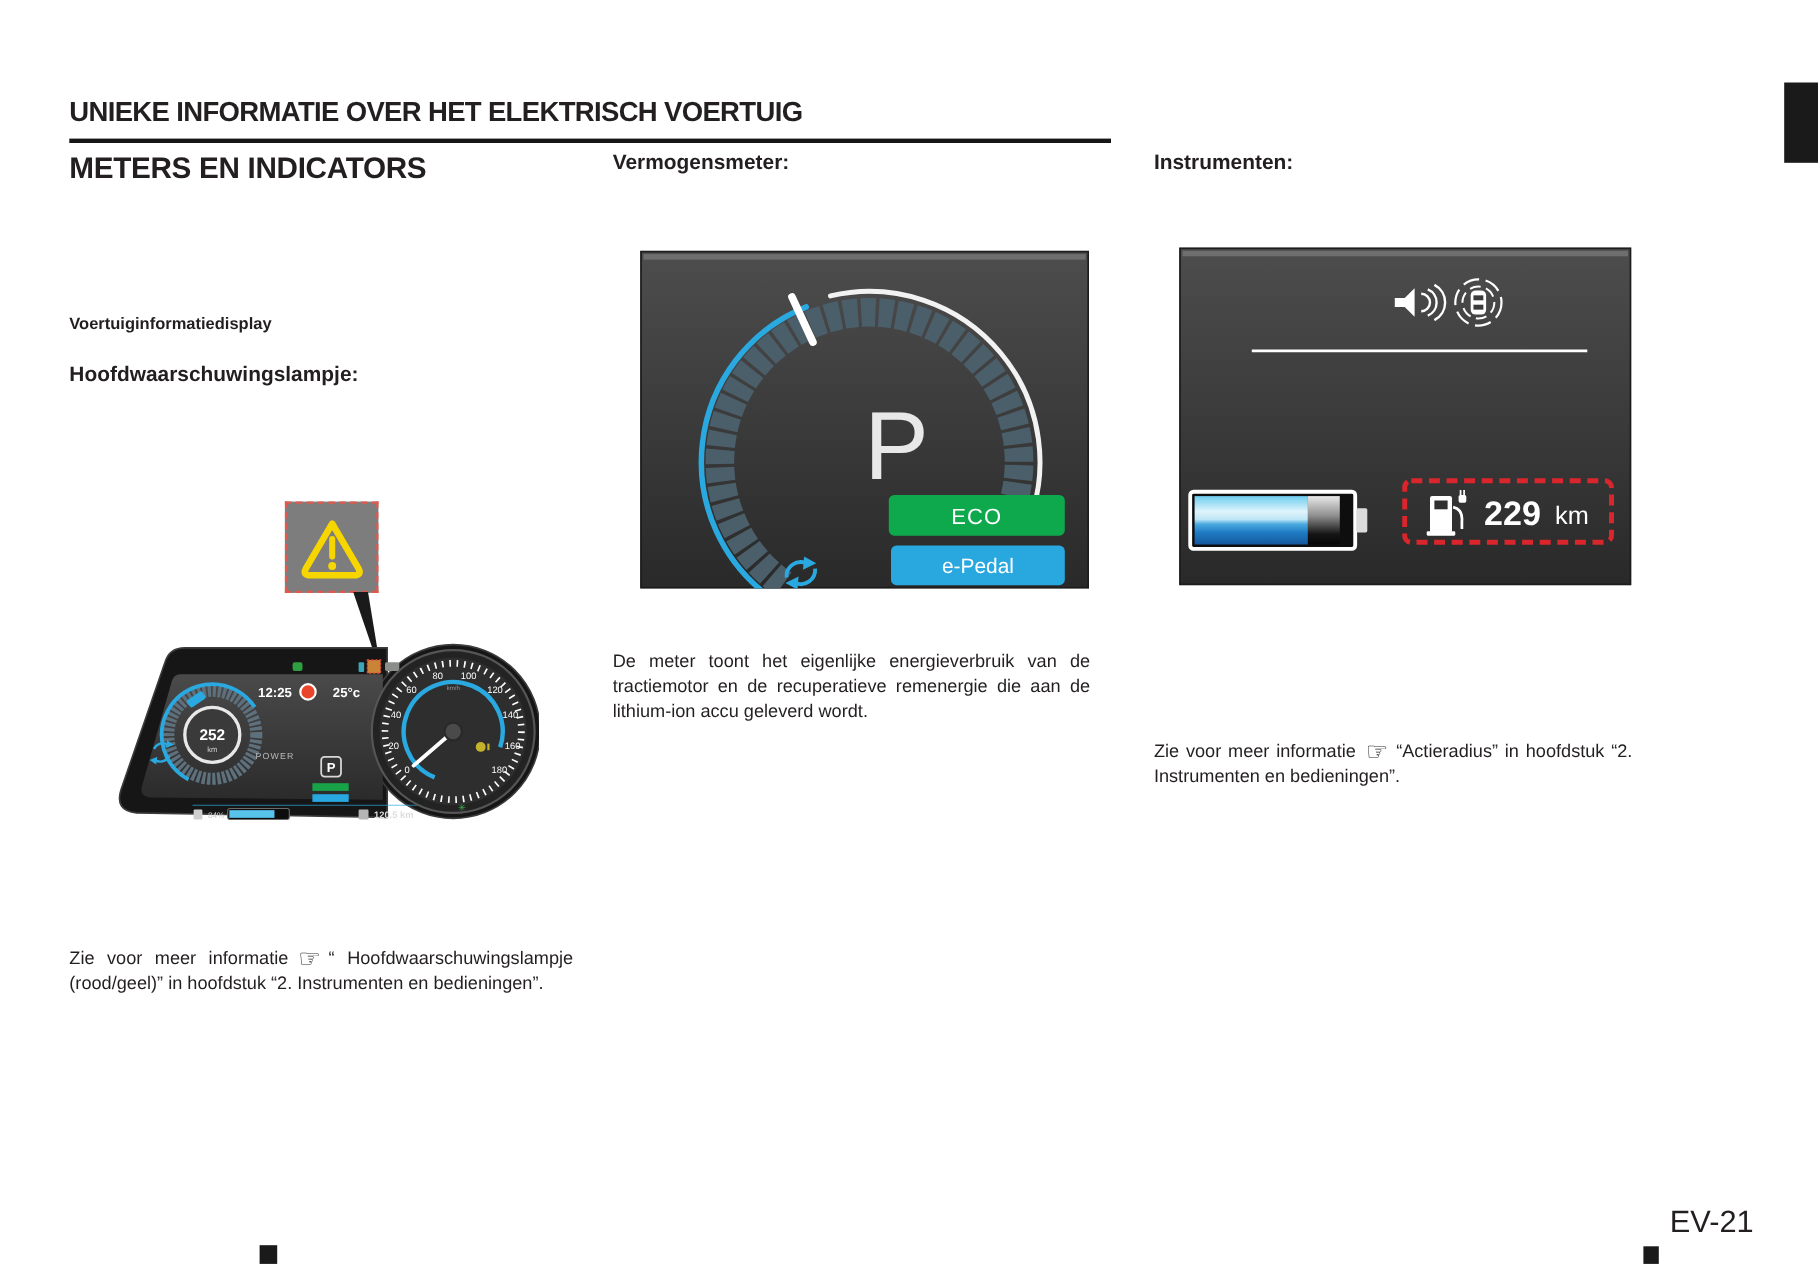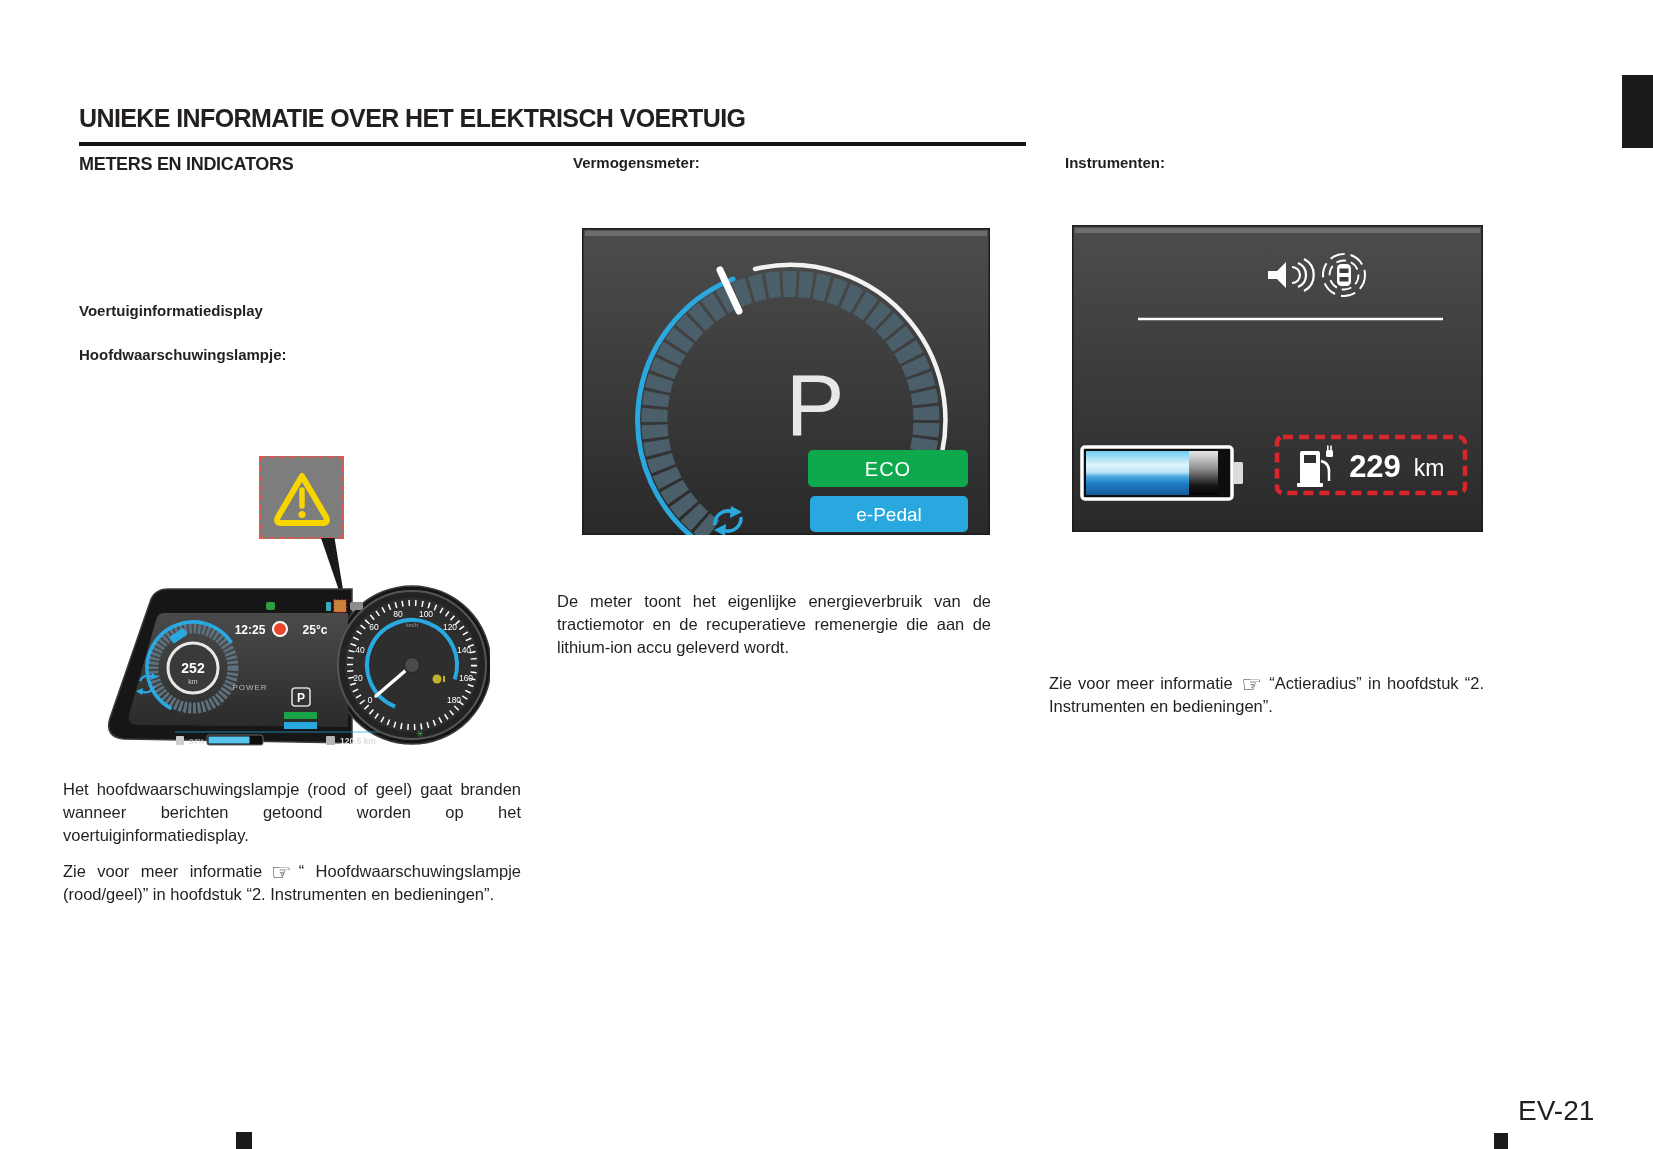--- a/index.html
+++ b/index.html
@@ -1,30 +1,30 @@
 <!DOCTYPE html>
 <html><head>
 <meta charset="utf-8">
 <style>
   html,body{margin:0;padding:0}
   body{width:1653px;height:1149px;background:#fff;position:relative;overflow:hidden;
        font-family:"Liberation Sans",sans-serif;color:#231f20}
   .abs{position:absolute}
   p{margin:0;text-align:justify;font-size:16.5px;line-height:23px}
-  h1,h2,h3,h4{margin:16px;font-weight:bold;line-height:1.15}
+  h1,h2,h3,h4{margin:0;font-weight:bold;line-height:1.15}
 
   .title{left:63px;top:88px;width:947px;font-size:25px;letter-spacing:-0.6px;
          border-bottom:4px solid #161616;padding-bottom:9px}
   .col{top:138px}
   .col1{left:63px;width:458px;height:900px}
   .col2{left:557px;width:434px;height:700px}
   .col3{left:1049px;width:435px;height:700px}
-  .col h2{font-size:18px;letter-spacing:-0.3px}
+  .col h2{font-size:27px;letter-spacing:-0.3px}
   .col h3{font-size:15px}
-  .col h4{font-size:15px}
+  .col h4{font-size:19px}
 
   .c1-intro{top:40px;width:458px}
   .c1-sub{top:148px}
   .c1-lab{top:192px}
   .warn-swatch{left:196px;top:318px;width:81px;height:79px;background:#7d7d7d;
                border:2px dashed #e0594e;display:flex;align-items:center;justify-content:center}
   .pointer{left:258px;top:400px;width:26px;height:76px;background:#1a1a1a;
            clip-path:polygon(0 0,52% 0,100% 100%)}
   .cluster-svg{left:27px;top:437px}
   .c1-p1{top:640px;width:458px}
@@ -129,21 +129,20 @@
       <text x="364" y="128">180</text>
     </g>
     <text x="322" y="52" font-size="5.5" fill="#999" text-anchor="middle">km/h</text>
     <circle cx="347" cy="104" r="4.5" fill="#c3b32a"></circle>
     <rect x="353" y="101" width="2" height="6" fill="#c3b32a"></rect>
     <line x1="322" y1="90" x2="286" y2="121" stroke="#fff" stroke-width="3.5" stroke-linecap="round"></line>
     <circle cx="322" cy="90" r="8" fill="#4a4a4a" stroke="#2a2a2a" stroke-width="2"></circle>
     <text x="330" y="162" font-size="9" fill="#3fae49" text-anchor="middle">✳</text>
   </svg>
 
-  <p class="abs c1-p1">Het hoofdwaarschuwingslampje (rood of geel) gaat branden wanneer berichten getoond worden op het voertuiginformatiedisplay.</p>
   <p class="abs c1-p2"><span>Zie voor meer informatie</span><span class="ref-icon">☞</span><span>“ Hoofdwaarschuwingslampje (rood/geel)” in hoofdstuk “2. Instrumenten en bedieningen”.</span></p>
 </div>
 
 <div class="abs col col2">
   <h4 class="abs" style="top:0">Vermogensmeter:</h4>
 
   <svg class="abs c2-disp" width="408" height="307" viewBox="0 0 408 307">
     <defs>
       <linearGradient id="dispG" x1="0" y1="0" x2="0" y2="1">
         <stop offset="0" stop-color="#4d4d4d"></stop>

